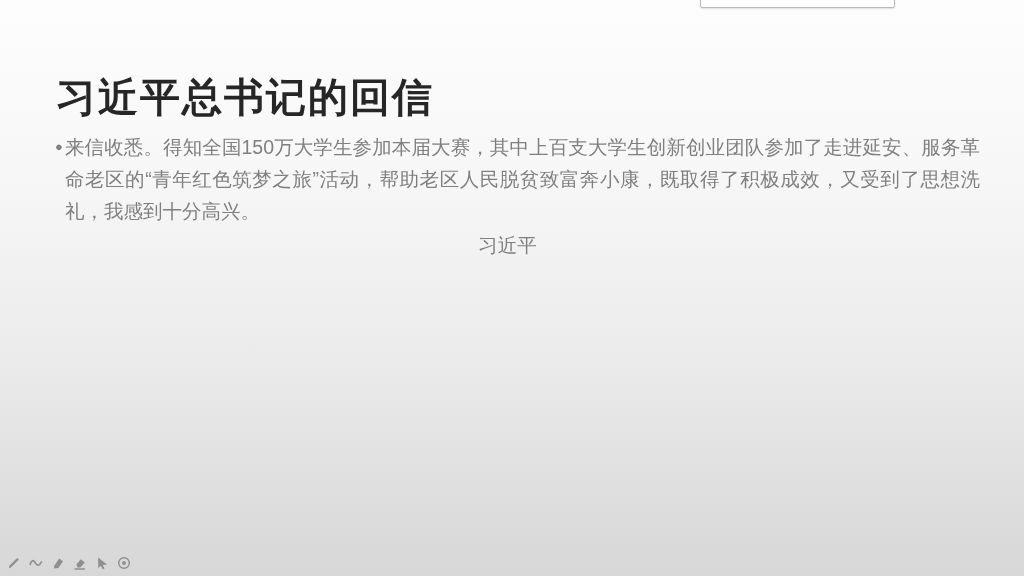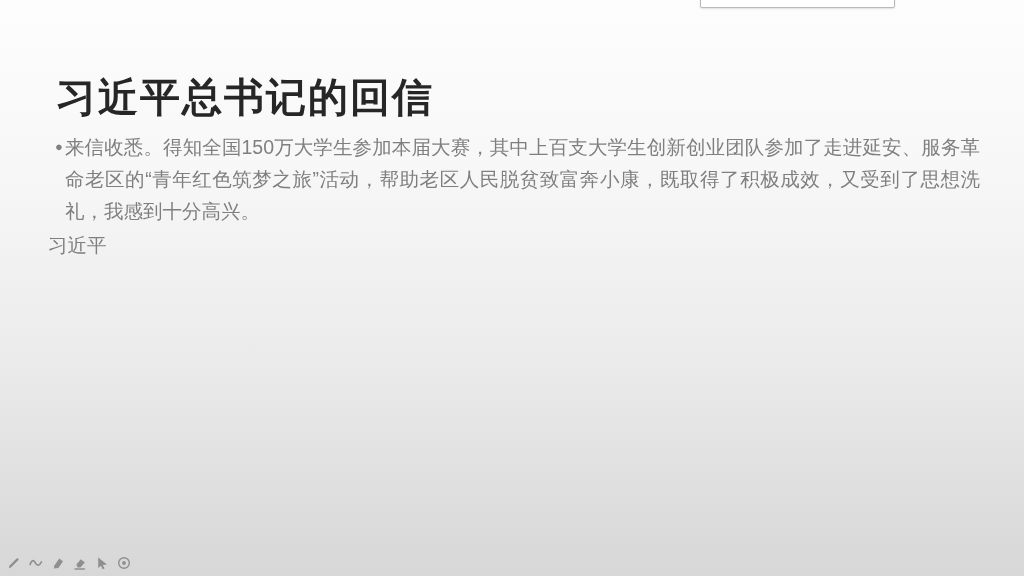--- a/index.html
+++ b/index.html
@@ -38,21 +38,21 @@
     text-align: justify;
   }
   .body-text p { margin: 0 0 2px 0; }
   .p-bullet { position: relative; padding-left: 17px; }
   .p-bullet .bullet {
     position: absolute; left: 7px; top: 0;
     font-size: 13px; line-height: 32px;
   }
   .p-indent { text-indent: 25px; }
   .signature {
-    text-align: left;
+    text-align: center;
     padding-right: 13px;
     margin-top: 2px;
   }
   
   .annot-toolbar {
     position: absolute; left: 7px; bottom: 6px;
     display: flex; align-items: center; gap: 8px;
   }
   .tool-btn {
     width: 14px; height: 14px;

